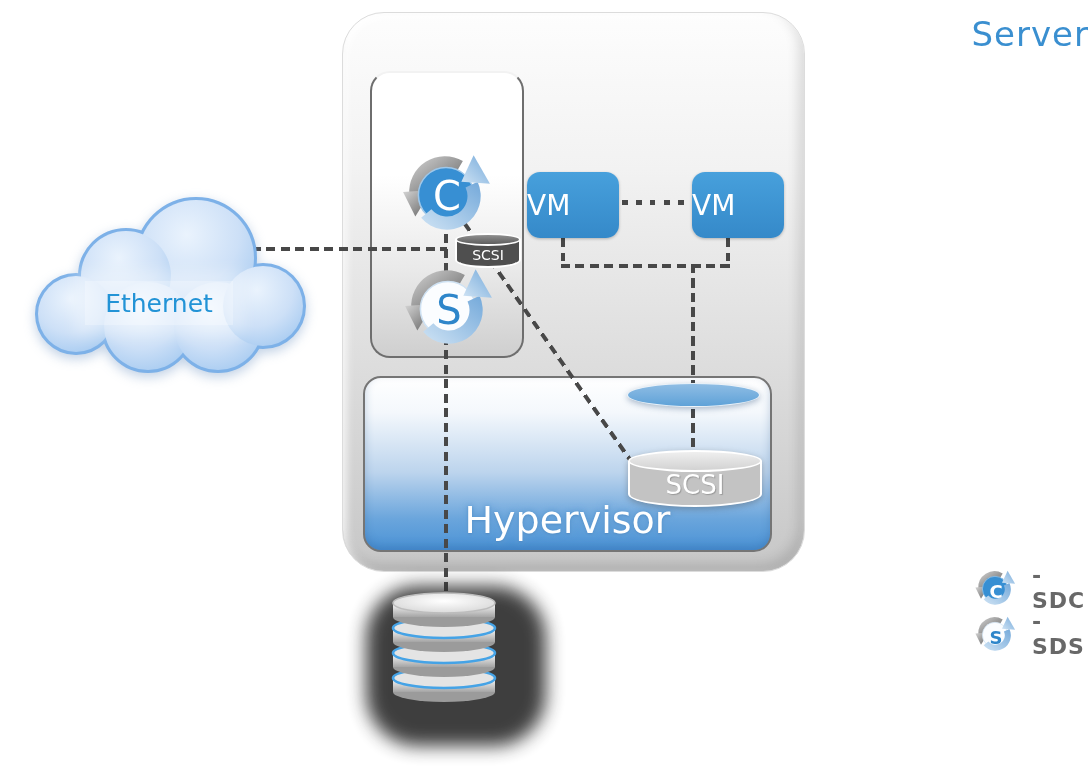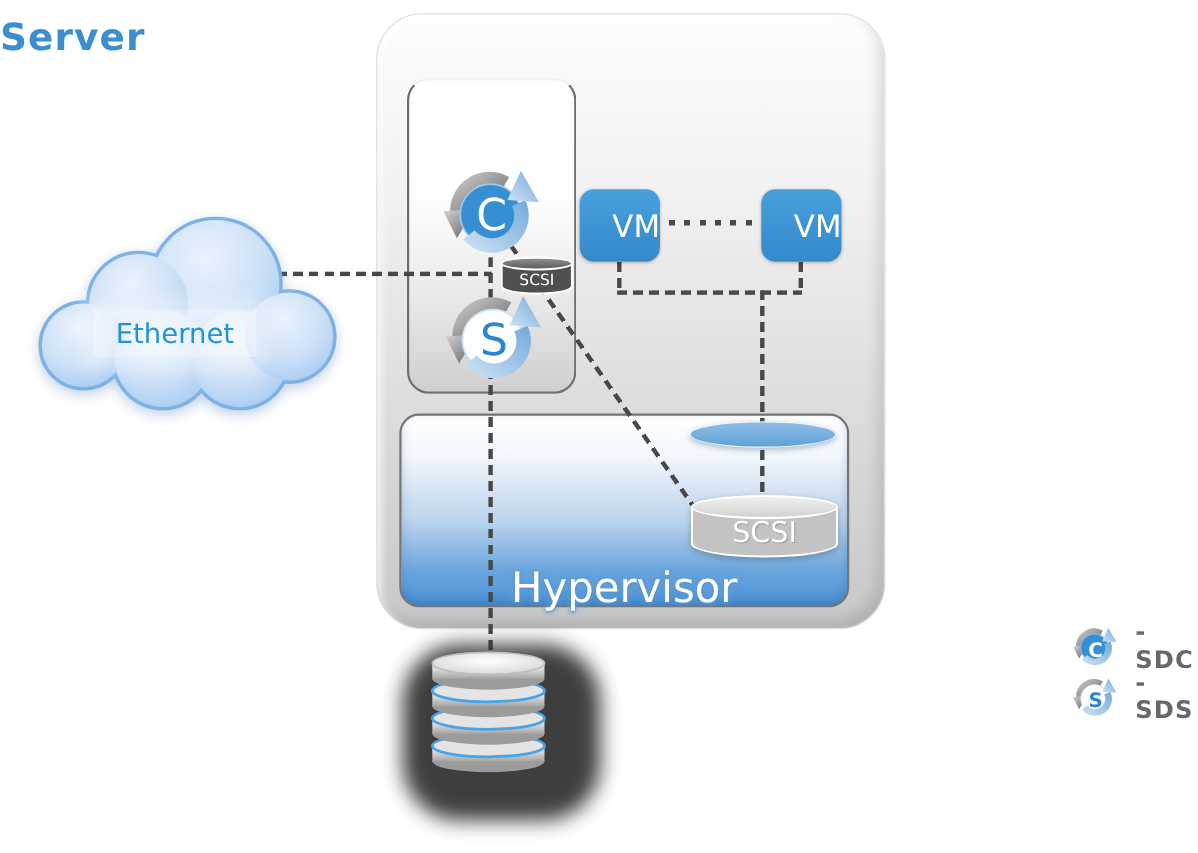--- a/index.html
+++ b/index.html
@@ -8,22 +8,22 @@
   .stage { position:relative; width:1089px; height:775px; overflow:hidden; background:#ffffff; }
 
   
   .server-box {
     position:absolute; left:342px; top:12px; width:463px; height:560px; z-index:1;
     border-radius:42px; border:1px solid #dcdcdc;
     background:linear-gradient(180deg,#fdfdfd 0%,#f2f2f2 28%,#e0e0e0 58%,#c7c7c7 100%);
     box-shadow: inset -6px -7px 12px rgba(0,0,0,0.12), inset 3px 4px 8px rgba(255,255,255,0.95);
   }
   .server-title {
-    position:absolute; left:0; right:0; top:14px; text-align:left; z-index:2;
-    font-size:34px; font-weight:bold; color:#3a8fd0; letter-spacing:1px;
+    position:absolute; left:0; right:0; top:14px; text-align:right; z-index:2;
+    font-size:34px; font-weight:normal; color:#3a8fd0; letter-spacing:1px;
   }
   .svm-box {
     position:absolute; left:370px; top:71px; width:154px; height:287px; z-index:2;
     border-radius:20px; border:2px solid #6e6e6e; border-top-color:#f2f2f2;
     background:linear-gradient(180deg,#ffffff 0%,#ffffff 36%,#e9e9e9 70%,#cfcfcf 100%);
   }
   .svm-title {
     position:absolute; left:370px; top:76px; width:154px; text-align:center; z-index:4;
     font-size:38px; font-weight:bold; color:#4d9ad9;
     text-shadow:0 0 4px #ffffff, 0 0 9px #a7cdf0, 0 0 12px #bcd9f2;
@@ -31,36 +31,35 @@
   .hyper-box {
     position:absolute; left:363px; top:376px; width:409px; height:176px; z-index:2;
     border-radius:18px; border:2px solid #757575;
     background:linear-gradient(180deg,#ffffff 0%,#f4f8fc 20%,#bcd4ed 55%,#6aa5dc 82%,#4b93d6 100%);
     box-shadow: inset 0 -4px 8px rgba(30,80,140,0.25);
   }
   .hyper-title {
     position:absolute; left:363px; top:498px; width:409px; text-align:center; z-index:4;
     font-size:38px; font-weight:400; color:#ffffff;
     text-shadow:0 0 5px #5a97cf, 0 0 8px #6aa3d9, 0 1px 2px #4c87bf;
-    margin-top:14px;
   }
 
   
   .line { position:absolute; z-index:3; }
   .h-dash { height:3.5px; background:repeating-linear-gradient(90deg,#484848 0 9px,transparent 9px 14.5px); }
   .v-dash { width:3.5px;  background:repeating-linear-gradient(180deg,#484848 0 9px,transparent 9px 14.5px); }
   .dots   { height:5px;   background:repeating-linear-gradient(90deg,#484848 0 5.5px,transparent 5.5px 14px); }
   .diag   { height:3.5px; transform-origin:0 0; transform:rotate(55deg);
             background:repeating-linear-gradient(90deg,#484848 0 9px,transparent 9px 15px); }
 
   
   .vm-box {
-    position:absolute; top:172px; width:73px; height:66px; z-index:4;
+    position:absolute; top:172px; width:92px; height:66px; z-index:4;
     border-radius:13px; background:linear-gradient(180deg,#47a0dc,#3589c9);
-    display:flex; align-items:center; justify-content:flex-end;
+    display:flex; align-items:center; justify-content:flex-start;
     color:#ffffff; font-size:28px; font-weight:400;
     box-shadow:0 1px 3px rgba(0,0,0,0.25);
   }
   .vm-left { left:527px; } .vm-right { left:692px; }
 
   
   .cyl { position:absolute; z-index:4; }
   .cyl-cap  { position:absolute; left:0; right:0; top:0; border-radius:50%; z-index:2; }
   .cyl-body { position:absolute; left:0; right:0; bottom:0; z-index:1;
               display:flex; align-items:flex-end; justify-content:center; }

